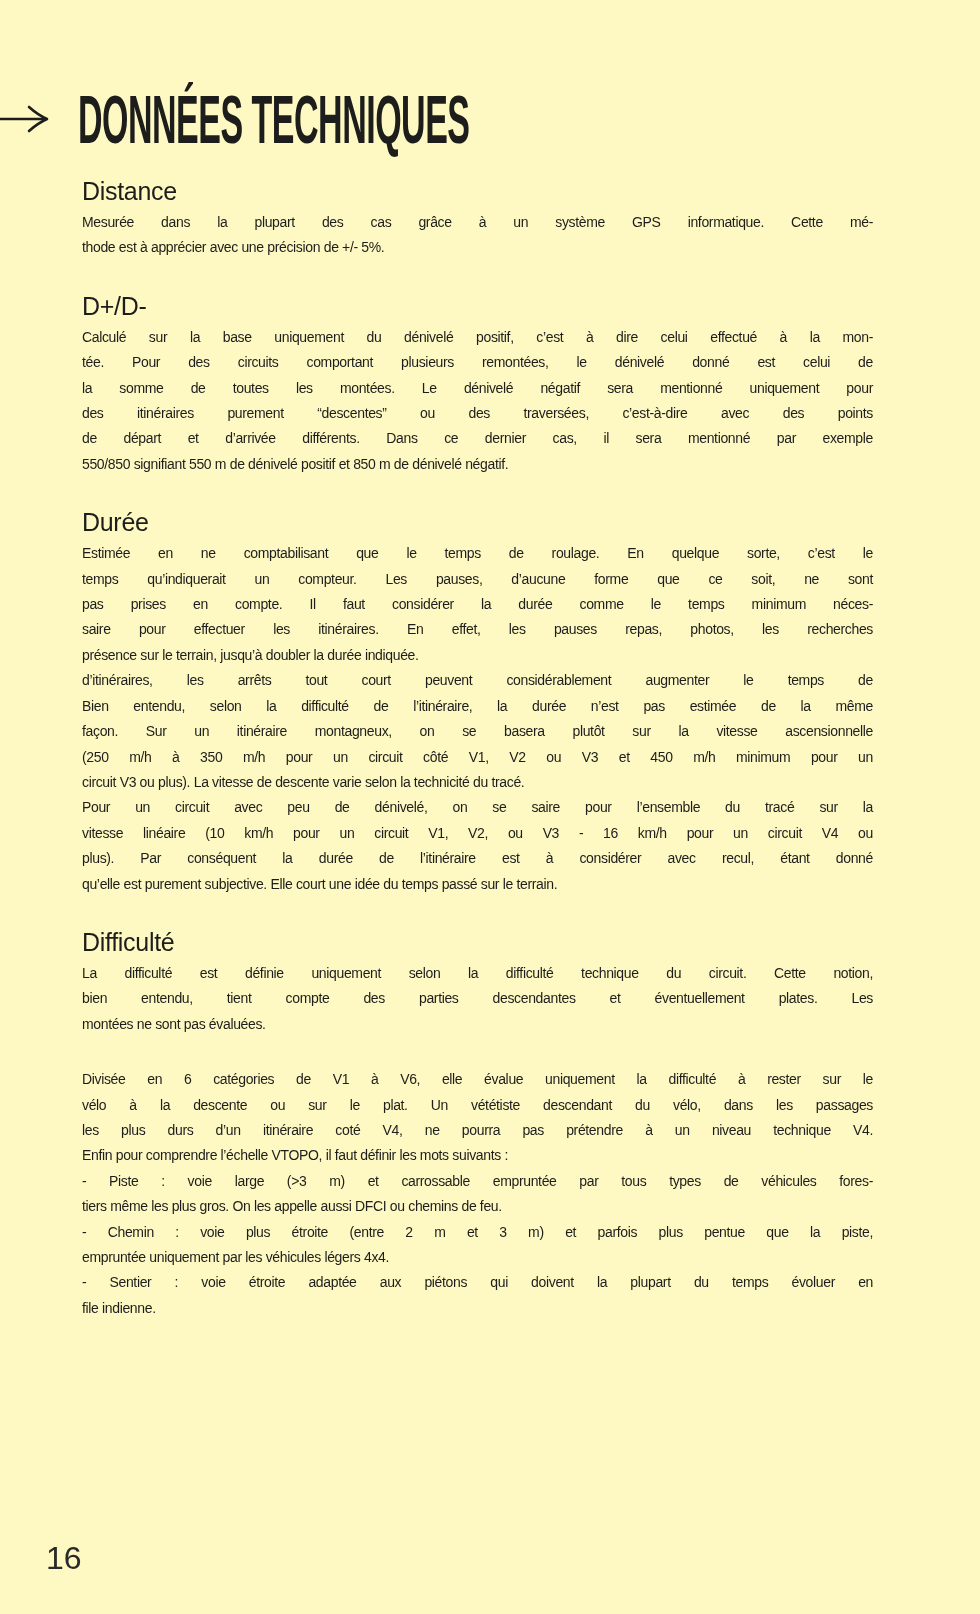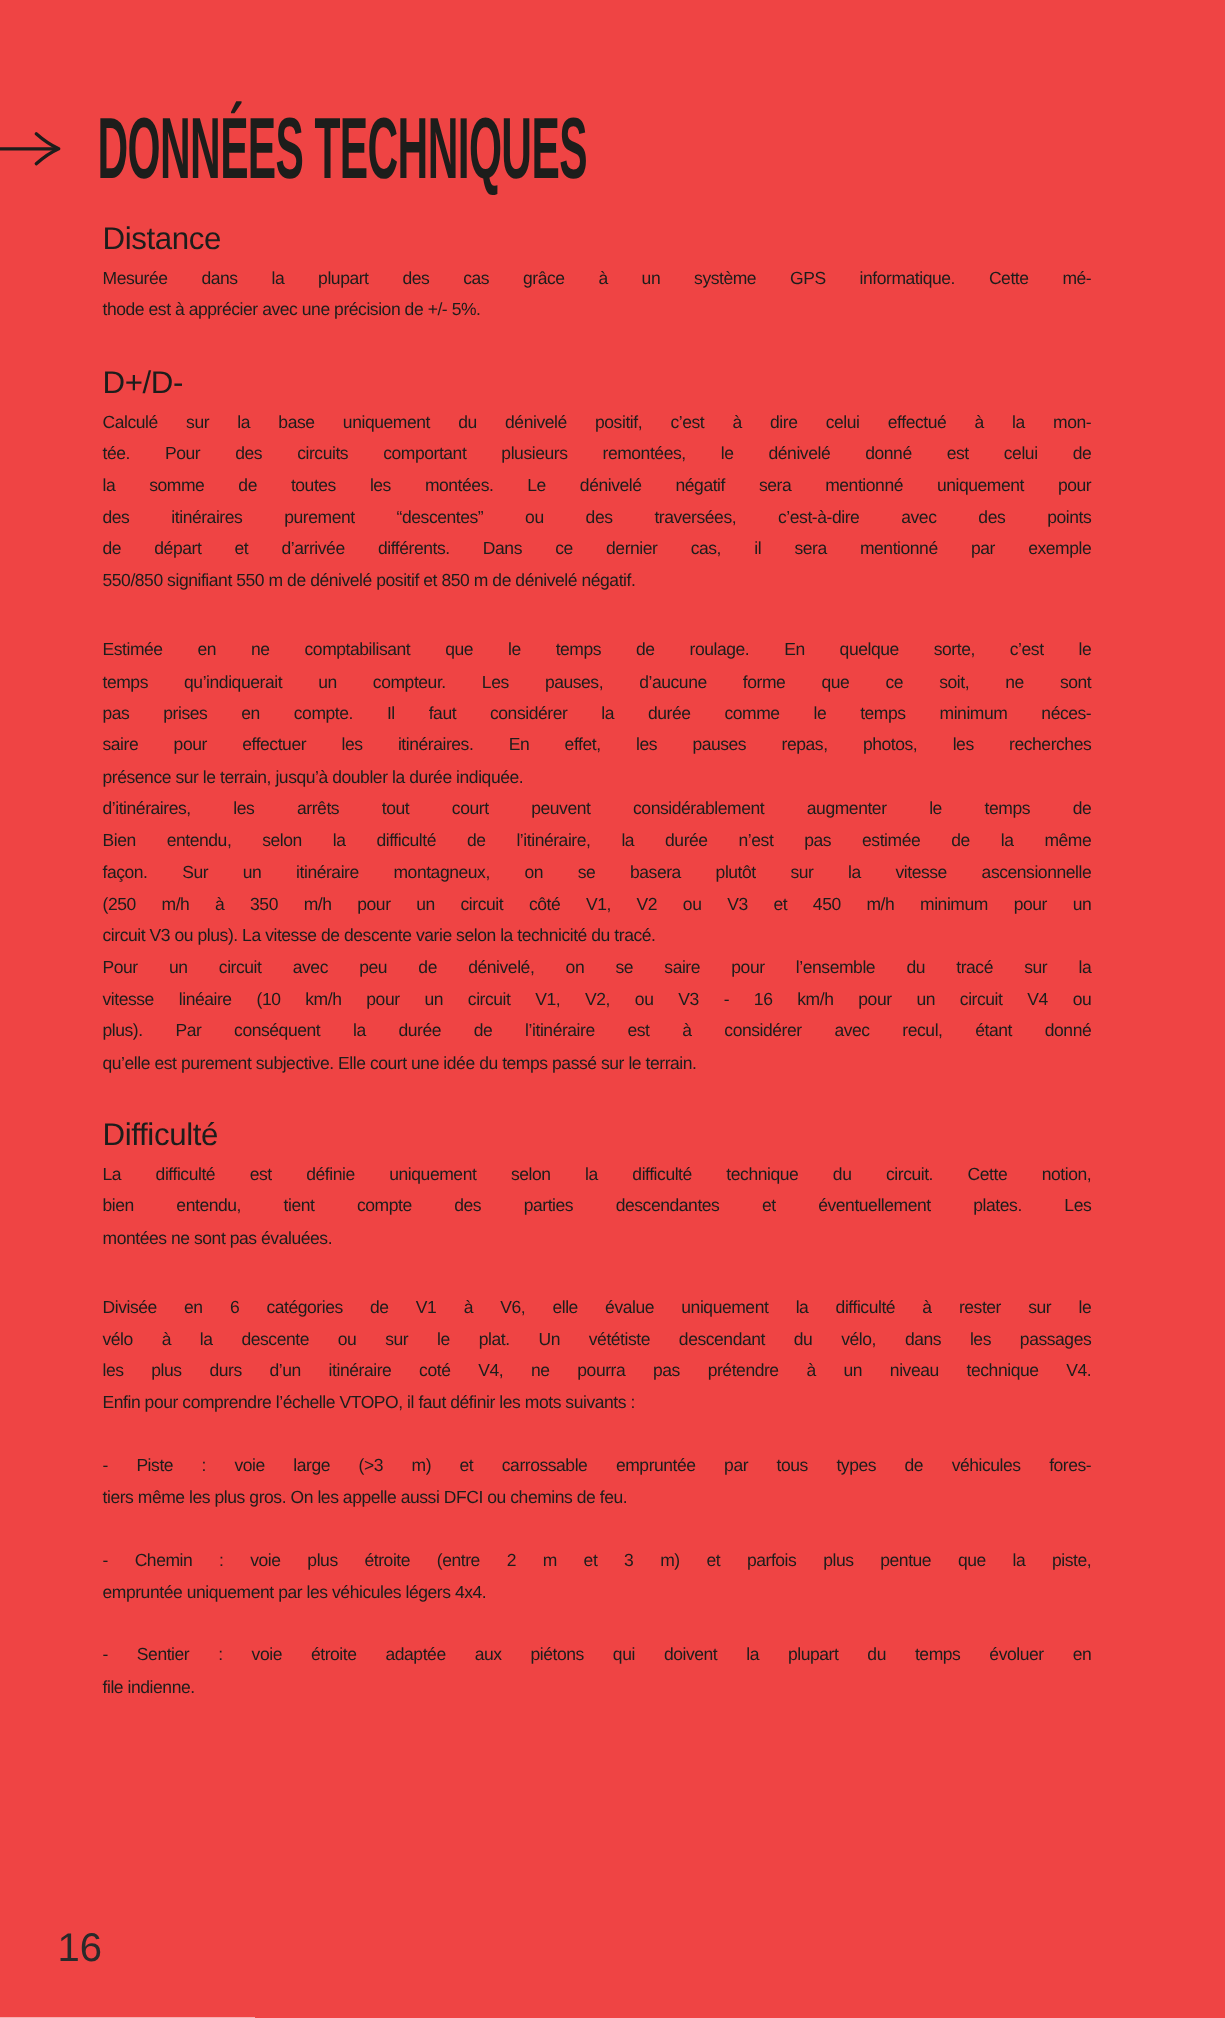--- a/index.html
+++ b/index.html
@@ -12,21 +12,21 @@
     height: 1614px;
     position: relative;
     font-family: "Liberation Sans", sans-serif;
     color: #1d1d1b;
     overflow: hidden;
   }
   .page {
     position: relative;
     width: 980px;
     height: 1614px;
-    background: #ef4444;
+    background: #fef9c3;
   }
   
   .title-row {
     position: absolute;
     top: 86px;
     left: 0;
     display: flex;
     align-items: center;
     height: 66px;
   }
@@ -58,21 +58,21 @@
   section + section { margin-top: 30px; }
   h2.section-heading {
     margin: 0 0 4px 0;
     font-size: 25px;
     font-weight: normal;
     line-height: 30px;
     letter-spacing: -0.3px;
     color: #1d1d1b;
   }
   .para { margin: 0; }
-  .para.gap { margin-top: 25px; }
+  .para.gap { }
   .line {
     font-size: 14px;
     line-height: 25.4px;
     letter-spacing: -0.35px;
     text-align: justify;
     text-align-last: justify;
     white-space: normal;
     color: #1d1d1b;
   }
   .line.last { text-align-last: left; }
@@ -119,20 +119,21 @@
             <div class="line">tée. Pour des circuits comportant plusieurs remontées, le dénivelé donné est celui de</div>
             <div class="line">la somme de toutes les montées. Le dénivelé négatif sera mentionné uniquement pour</div>
             <div class="line">des itinéraires purement “descentes” ou des traversées, c’est-à-dire avec des points</div>
             <div class="line">de départ et d’arrivée différents. Dans ce dernier cas, il sera mentionné par exemple</div>
             <div class="line last">550/850 signifiant 550 m de dénivelé positif et 850 m de dénivelé négatif.</div>
           </div>
         </div>
     </section>
 
     <section>
+      <h2 class="section-heading">Durée</h2>
       <div class="paras">
           <div class="para">
             <div class="line">Estimée en ne comptabilisant que le temps de roulage. En quelque sorte, c’est le</div>
             <div class="line">temps qu’indiquerait un compteur. Les pauses, d’aucune forme que ce soit, ne sont</div>
             <div class="line">pas prises en compte. Il faut considérer la durée comme le temps minimum néces-</div>
             <div class="line">saire pour effectuer les itinéraires. En effet, les pauses repas, photos, les recherches</div>
             <div class="line last">présence sur le terrain, jusqu’à doubler la durée indiquée.</div>
             <div class="line">d’itinéraires, les arrêts tout court peuvent considérablement augmenter le temps de</div>
           </div>
           <div class="para">

